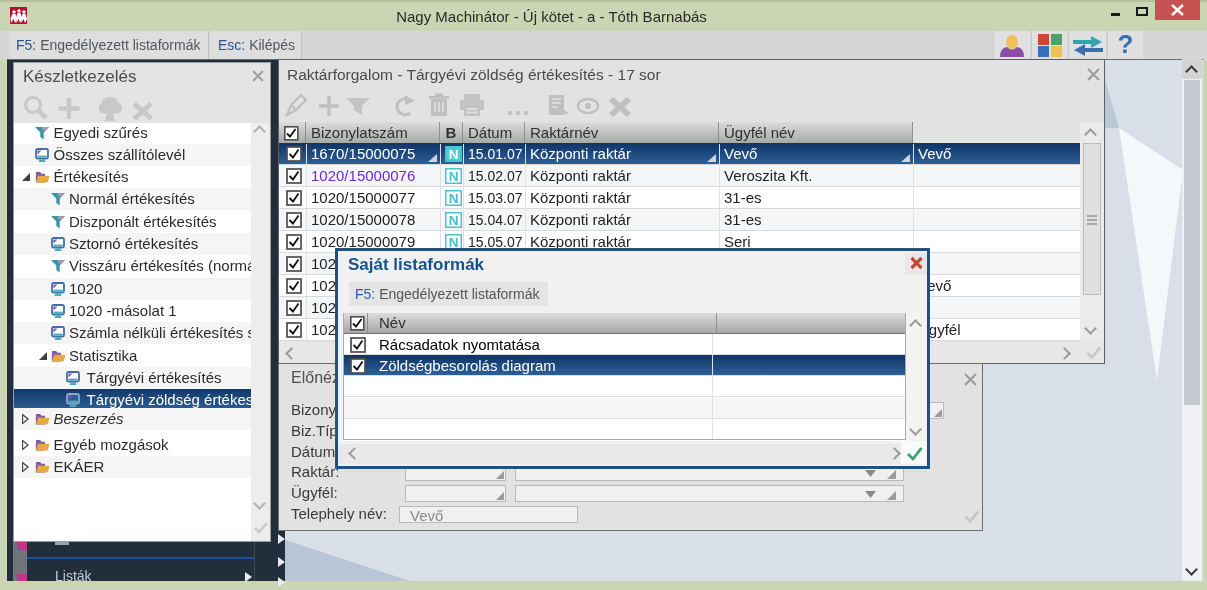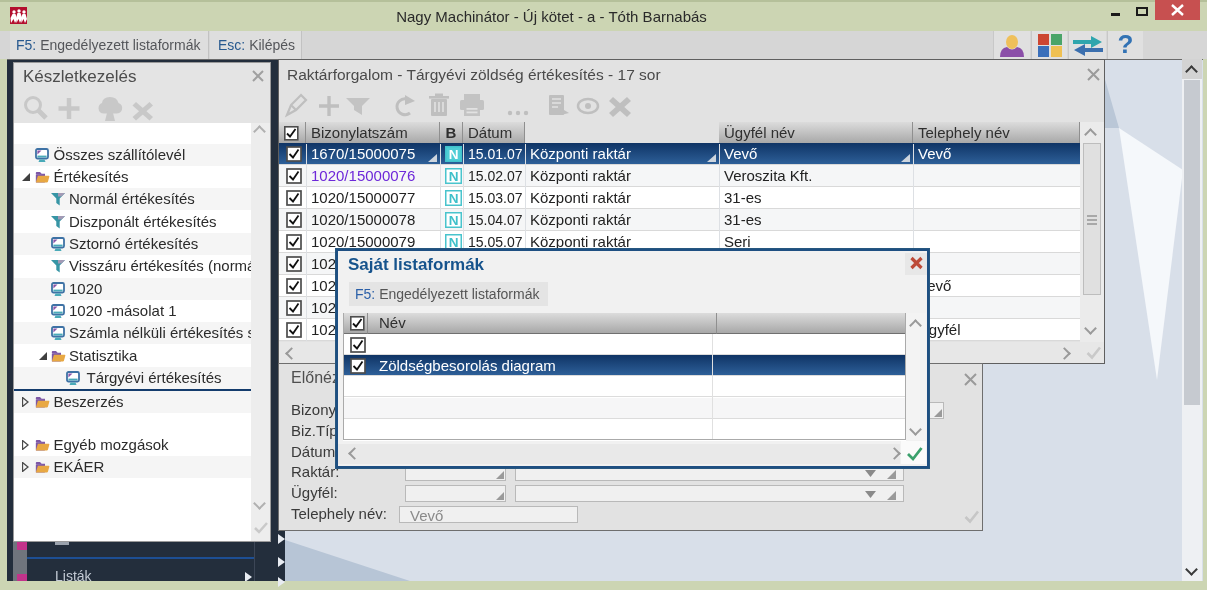--- a/index.html
+++ b/index.html
@@ -149,22 +149,22 @@
 <g fill="#bfbfbf">
         <path d="M330 4 L348 20 L344 24 L326 8 Z"></path>
         <path d="M344 4 L348 8 L330 24 L326 20 Z"></path>
       </g>
 </svg>
 <div class="abs" style="left:0;top:62px;width:801px;height:22px;">
 <div class="hdrseg" style="left:0px;width:27px;"></div>
 <div class="hdrseg" style="left:27px;width:134px;">Bizonylatszám</div>
 <div class="hdrseg" style="left:161px;width:23px;font-weight:bold;padding-left:0;text-align:center;">B</div>
 <div class="hdrseg" style="left:184px;width:62px;">Dátum</div>
+<div class="hdrseg" style="left:246px;width:194px;">Raktárnév</div>
 <div class="hdrseg" style="left:440px;width:194px;">Ügyfél név</div>
-<div class="hdrseg" style="left:634px;width:167px;">Telephely név</div>
 <svg class="abs" style="left:5px;top:4px;" width="15" height="15">
         <rect x="0.8" y="0.8" width="13" height="13" fill="#fff" stroke="#4d4d4d" stroke-width="1.6"></rect>
         <path d="M3 7.5 L6 10.5 L11.5 3" stroke="#111" stroke-width="1.8" fill="none"></path>
       </svg>
 </div>
 <div class="trow" style="top:83px;background:linear-gradient(#0f3465,#2d5f98);border-bottom:1px solid #d9d9d9;">
 <svg class="abs" style="left:7px;top:3px;" width="16" height="16">
         <rect x="1" y="1" width="14" height="14" fill="#fff" stroke="#4d4d4d" stroke-width="1.7"></rect>
         <path d="M3.5 8 L7 11.5 L12.5 3.5" stroke="#111" stroke-width="1.8" fill="none"></path>
       </svg>
@@ -413,20 +413,27 @@
       <path d="M47 3 L47 24 M36.5 13.5 L57.5 13.5" stroke-width="4.5"></path>
     </g>
     <g fill="#c8c8c8">
       <path d="M88 2 Q95 2 96.5 8 Q101 9.5 100 14.5 Q99 19 93 18.5 L83 18.5 Q77 19 76.5 13.5 Q76.5 9 80 8 Q80.5 2.5 88 2 Z"></path>
       <path d="M85 18 L91 18 L93 26 L83 26 Z"></path>
       <path d="M114 7 L131 22 L127.5 25.5 L110.5 10.5 Z"></path>
         <path d="M127.5 7 L131 10.5 L114 25.5 L110.5 22 Z"></path>
       <path d="M104 17 L124 13 L124.5 15 L104.5 19 Z" opacity="0"></path>
     </g>
   </svg>
+<div class="treerow" style="top:58.5px;">
+<svg class="ficon" style="left:21px;top:5px;" width="14" height="13" viewBox="0 0 14 13">
+        <polygon points="0,0 14,0 8.7,5.5 8.7,12.5 5.3,10 5.3,5.5" fill="#3795a5"></polygon>
+        <polygon points="7,0 14,0 10.5,3.6 7,3.6" fill="#a39ab5"></polygon>
+      </svg>
+<div class="abs" style="left:39.5px;top:0;">Egyedi szűrés</div>
+</div>
 <div class="treerow" style="top:80.8px;background:#f5f5f5;">
 <svg class="ficon" style="left:21px;top:4px;" width="14" height="15" viewBox="0 0 14 15">
         <rect x="1" y="1" width="12" height="9.5" rx="1.5" fill="#fff" stroke="#3e72a5" stroke-width="1.8"></rect>
         <polygon points="2.4,2.4 6.5,2.4 2.4,6.5" fill="#8a56a8"></polygon>
         <rect x="2.4" y="7.6" width="9.2" height="1.8" fill="#49aab8"></rect>
         <polygon points="4.5,11.5 9.5,11.5 10.5,14 3.5,14" fill="#49aab8"></polygon>
       </svg>
 <div class="abs" style="left:39.5px;top:0;">Összes szállítólevél</div>
 </div>
 <div class="treerow" style="top:103.1px;">
@@ -519,21 +526,21 @@
 </div>
 <div class="treerow" style="top:326.1px;background:linear-gradient(#123a6b,#2f6095);color:#fff;">
 <svg class="ficon" style="left:52px;top:4px;" width="14" height="15" viewBox="0 0 14 15">
         <rect x="1" y="1" width="12" height="9.5" rx="1.5" fill="#2b5f9b" stroke="#8aa8c8" stroke-width="1.8"></rect>
         <polygon points="2.4,2.4 6.5,2.4 2.4,6.5" fill="#8a56a8"></polygon>
         <rect x="2.4" y="7.6" width="9.2" height="1.8" fill="#49aab8"></rect>
         <polygon points="4.5,11.5 9.5,11.5 10.5,14 3.5,14" fill="#49aab8"></polygon>
       </svg>
 <div class="abs" style="left:72.5px;top:0;">Tárgyévi zöldség értékesítés</div>
 </div>
-<div class="treerow" style="top:328px;background:#f5f5f5;">
+<div class="treerow" style="top:345px;background:#f5f5f5;font-style:italic;">
 <svg class="ficon" style="left:8px;top:6px;" width="7" height="10">
         <polygon points="0.5,0.5 6,5 0.5,9.5" fill="none" stroke="#4a4a4a" stroke-width="1.3"></polygon>
       </svg>
 <svg class="ficon" style="left:21px;top:5px;" width="15" height="13" viewBox="0 0 18 14">
         <path d="M1 3 L1 1.5 Q1 0.5 2 0.5 L6 0.5 L8 2.5 L12 2.5 L12 4 Z" fill="#7d57a5"></path>
         <rect x="1" y="3" width="11" height="10" rx="1" fill="#7d57a5"></rect>
         <path d="M3.5 5 L16.5 5 Q17.5 5 17.2 6 L15.5 12.2 Q15.2 13 14.3 13 L1 13 Z" fill="#e8a843"></path>
       </svg>
 <div class="abs" style="left:39.5px;top:0;">Beszerzés</div>
 </div>
@@ -584,20 +591,21 @@
 <svg class="abs" style="left:7px;top:3px;" width="15" height="15">
         <rect x="0.8" y="0.8" width="13" height="13" fill="#fff" stroke="#4d4d4d" stroke-width="1.6"></rect>
         <path d="M3 7.5 L6 10.5 L11.5 3" stroke="#111" stroke-width="1.8" fill="none"></path>
       </svg>
 </div>
 <div class="abs" style="left:5px;top:83.0px;width:563px;height:21px;background:#fff;border-bottom:1px solid #dcdcdc;font-size:15px;line-height:21px;">
 <svg class="abs" style="left:7px;top:2.5px;" width="16" height="16">
         <rect x="1" y="1" width="14" height="14" fill="#fff" stroke="#4d4d4d" stroke-width="1.7"></rect>
         <path d="M3.5 8 L7 11.5 L12.5 3.5" stroke="#111" stroke-width="1.8" fill="none"></path>
       </svg>
+<div class="abs" style="left:36px;top:0;white-space:nowrap;">Rácsadatok nyomtatása</div>
 </div>
 <div class="abs" style="left:5px;top:104.2px;width:563px;height:21px;background:linear-gradient(#0f3465,#2d5f98);color:#fff;border-bottom:1px solid #dcdcdc;font-size:15px;line-height:21px;">
 <svg class="abs" style="left:7px;top:2.5px;" width="16" height="16">
         <rect x="1" y="1" width="14" height="14" fill="#fff" stroke="#4d4d4d" stroke-width="1.7"></rect>
         <path d="M3.5 8 L7 11.5 L12.5 3.5" stroke="#111" stroke-width="1.8" fill="none"></path>
       </svg>
 <div class="abs" style="left:36px;top:0;white-space:nowrap;">Zöldségbesorolás diagram</div>
 </div>
 <div class="abs" style="left:5px;top:125.4px;width:563px;height:21px;background:#fff;border-bottom:1px solid #dcdcdc;font-size:15px;line-height:21px;">
 

